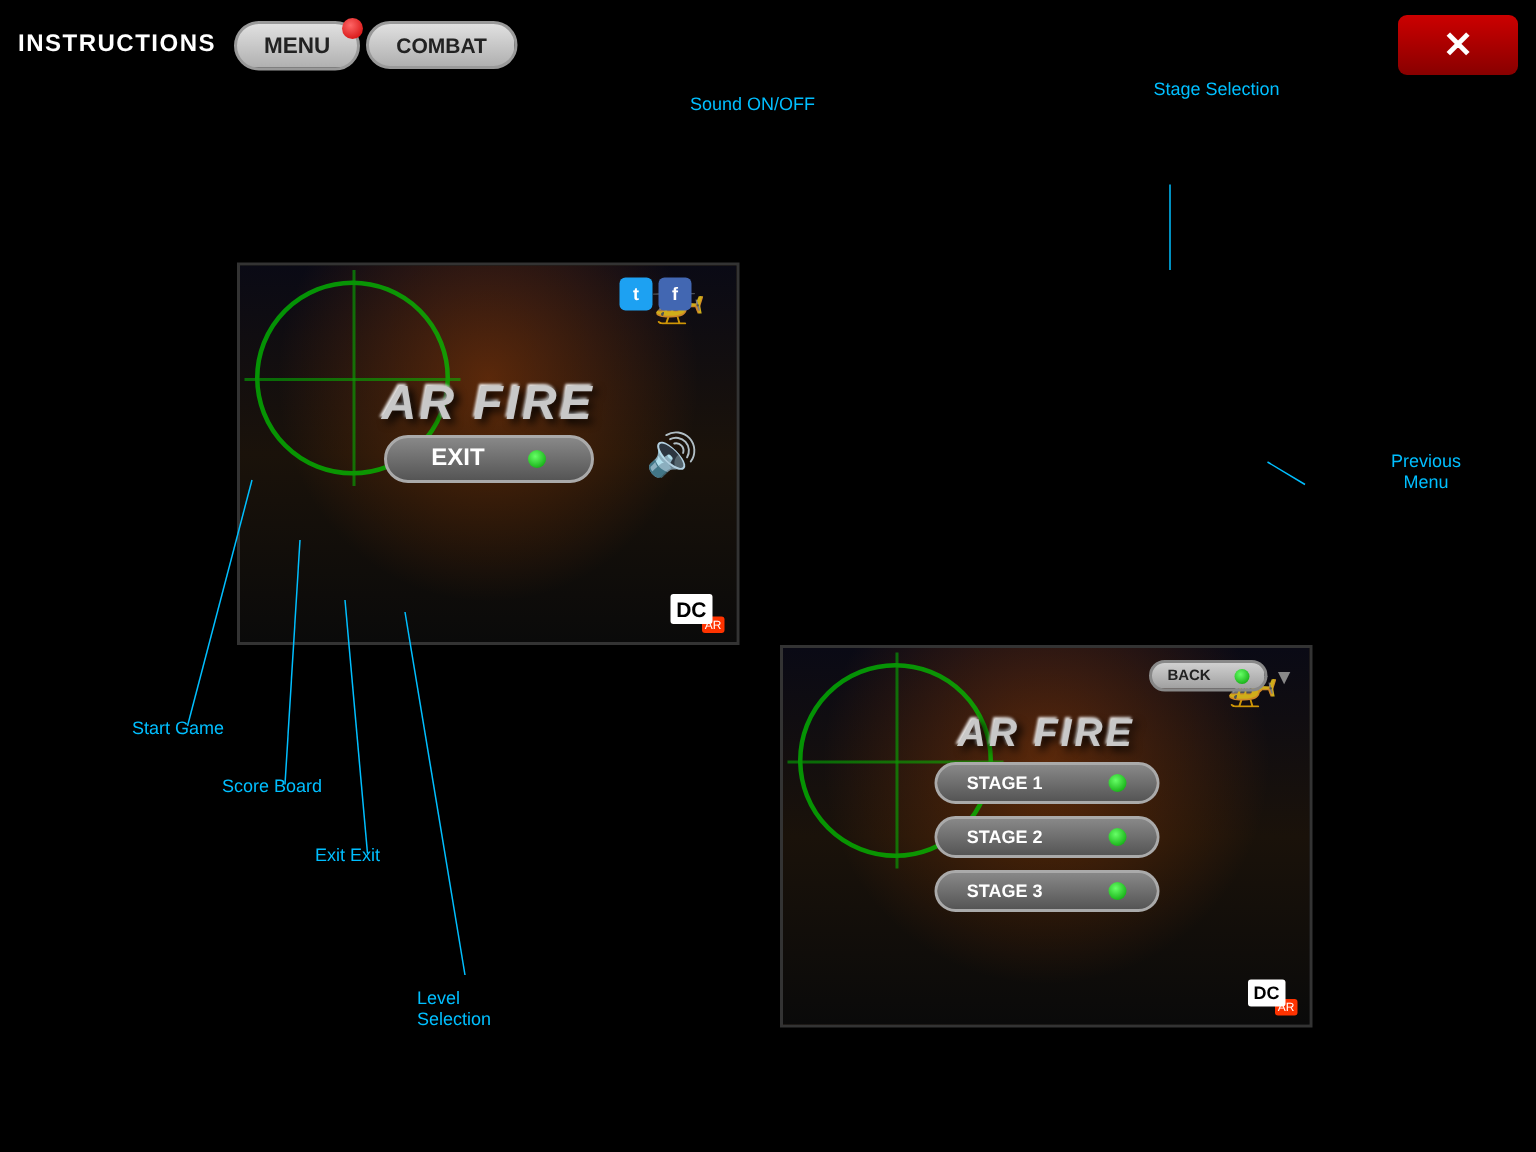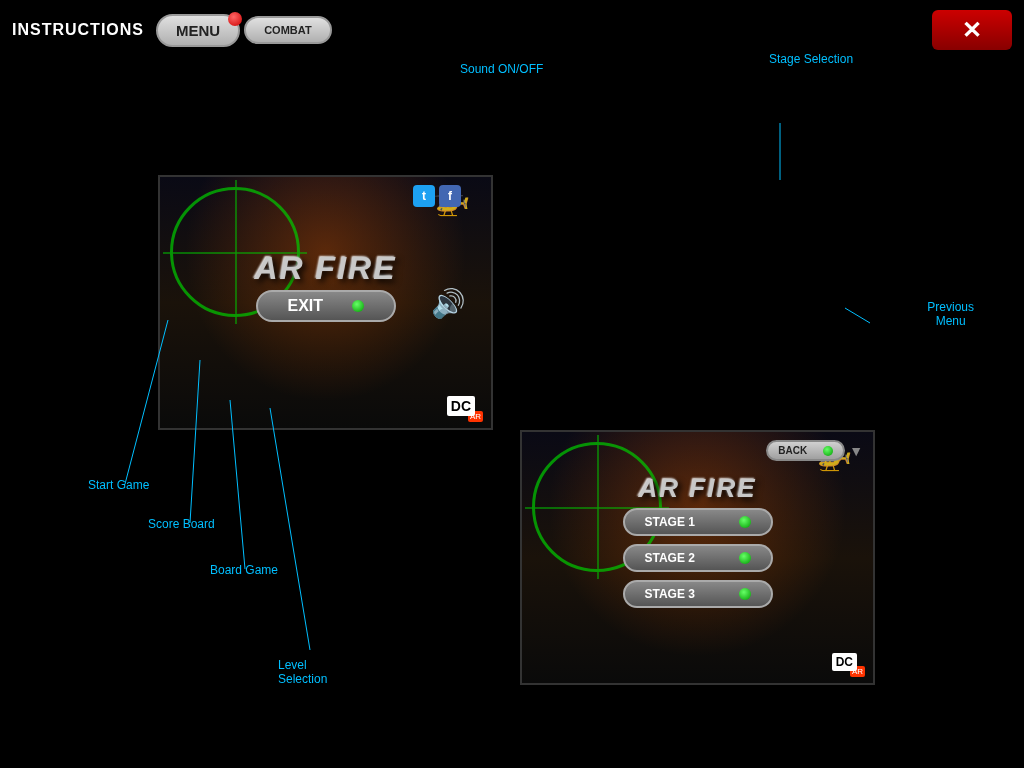--- a/index.html
+++ b/index.html
@@ -51,21 +51,21 @@
       right: -4px;
     }
     .dot-red { background: radial-gradient(circle at 40% 35%, #ff6666, #cc0000); }
     .dot-green { background: radial-gradient(circle at 40% 35%, #66ff66, #009900); }
 
     .combat-btn {
       background: linear-gradient(to bottom, #e0e0e0, #b0b0b0);
       border: 2px solid #999;
       border-radius: 20px;
       padding: 6px 18px;
-      font-size: 11px;
+      font-size: 14px;
       font-weight: bold;
       color: #222;
       cursor: pointer;
       position: relative;
     }
 
     .close-btn {
       background: linear-gradient(to bottom, #cc0000, #880000);
       border: none;
       border-radius: 6px;
@@ -393,21 +393,21 @@
     </button>
 
     <div style="position:absolute;bottom:6px;right:8px;z-index:20;display:flex;align-items:flex-start;">
       <div class="dc-logo">DC</div>
       <span style="background:#ff3300;color:white;font-size:8px;padding:1px 2px;border-radius:2px;">AR</span>
     </div>
   </div>
 
   <div class="annotation" style="left:88px; top:418px;">Start Game</div>
   <div class="annotation" style="left:148px; top:457px;">Score Board</div>
-  <div class="annotation" style="left:210px; top:503px;">Board Game</div>
+  <div class="annotation" style="left:210px; top:503px;">Exit Exit</div>
   <div class="annotation" style="left:278px; top:582px;margin-top:16px;">Level<br>Selection</div>
 
   <div class="screen-container screen2 game-screen">
     <div class="screen-bg"></div>
 
     <div class="scope-overlay"></div>
 
     <div class="heli">🚁</div>
 
     <div class="ar-fire-title ar-fire-title-sm">AR FIRE</div>

